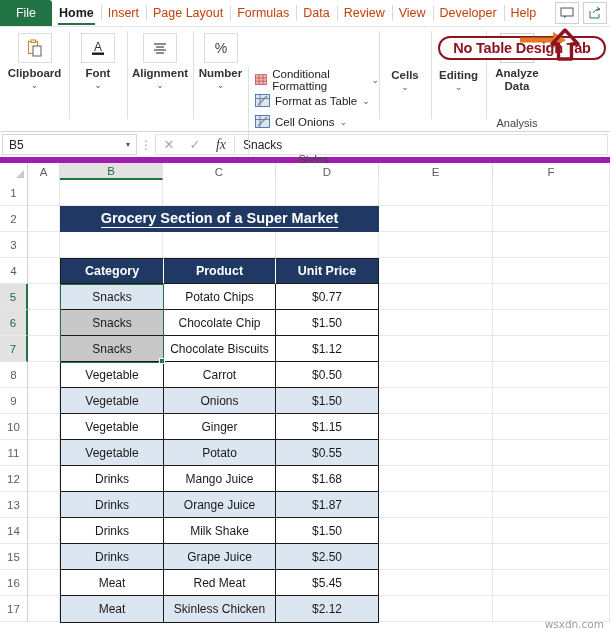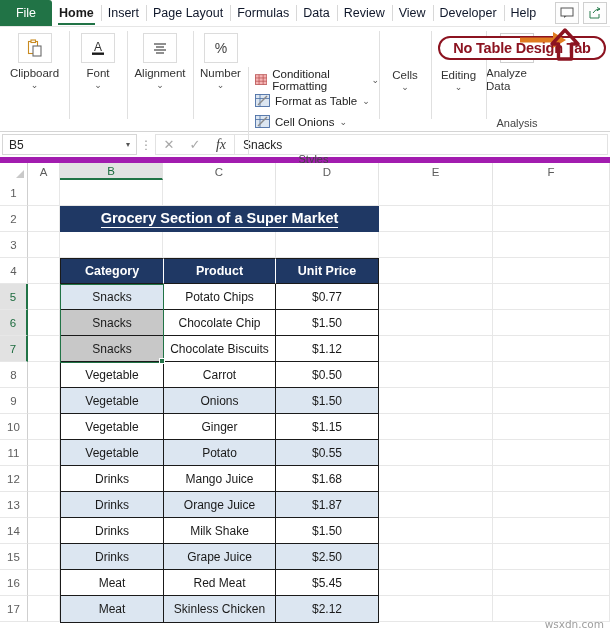--- a/index.html
+++ b/index.html
@@ -24,21 +24,21 @@
     width: 52px;
     background: #217346;
     color: #ffffff;
     font-size: 12.5px;
     display: flex; align-items: center; justify-content: center;
     border-top-right-radius: 3px;
   }
   .tab {
     padding: 0 7px;
     font-size: 12.5px;
-    color: #0f172a;
+    color: #c2410c;
     display: flex; align-items: center;
     position: relative;
     white-space: nowrap;
   }
   .tab + .tab::before {
     content: "";
     position: absolute; left: 0; top: 5px; bottom: 5px;
     width: 1px; background: #d8d8d8;
   }
   .tab.active { color: #1a1a1a; font-weight: bold; }
@@ -80,21 +80,21 @@
     width: 1px; background: #e0e0e0;
   }
   .grp-btn {
     width: 34px; height: 30px;
     border: 1px solid #dcdcdc;
     display: flex; align-items: center; justify-content: center;
     background: #ffffff;
   }
   .grp-label {
     margin-top: 4px;
-    font-size: 11.5px; color: #333; line-height: 13px;
+    font-size: 11.5px; color: #333; text-align: center; line-height: 13px; font-weight: bold;
   }
   .grp-caret { font-size: 9px; color: #555; line-height: 9px; margin-top: 1px; }
   .grp-footer {
     position: absolute; bottom: 3px; left: 0; right: 0;
     font-size: 11px; color: #444; text-align: center;
   }
 
   .g-clipboard { width: 69px; }
   .g-font      { width: 58px; }
   .g-align     { width: 66px; }

